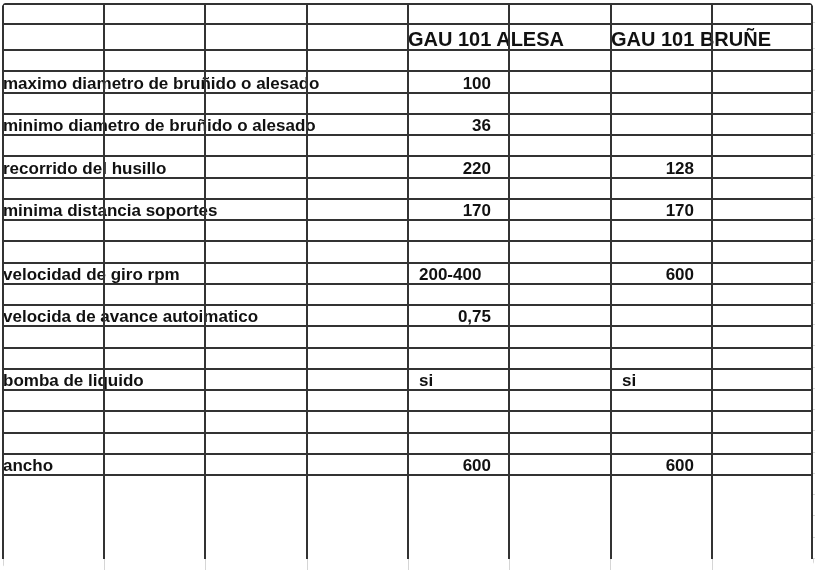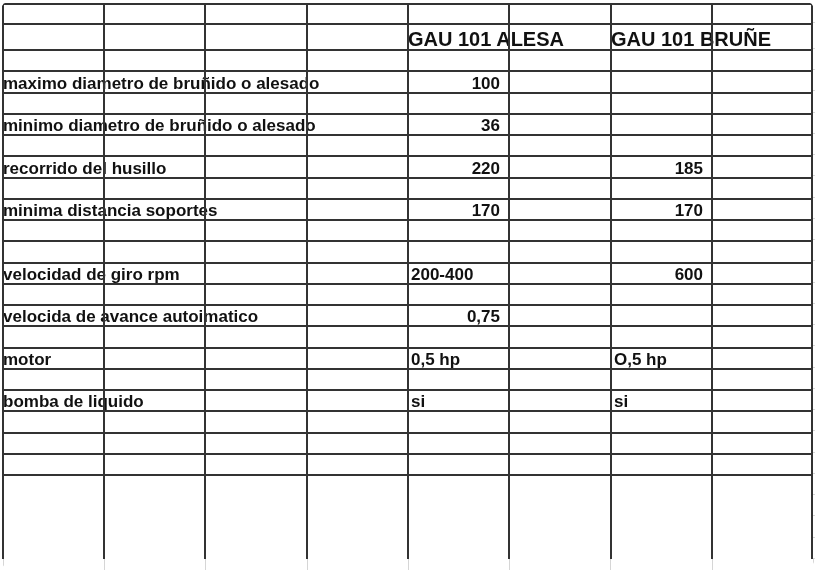--- a/index.html
+++ b/index.html
@@ -40,22 +40,22 @@
     font-size:17px;
     line-height:1;
     padding:0 0 2px 4px;
     text-align:left;
   }
   td.val{
     font-size:17px;
     line-height:1;
     padding-bottom:2px;
   }
-  td.val.num{text-align:right;padding-right:9px;}
-  td.val.txt{text-align:left;padding-left:3px;}
+  td.val.num{text-align:right;padding-right:18px;}
+  td.val.txt{text-align:left;padding-left:11px;}
   .vline{
     position:absolute;top:3px;
     width:2px;height:556px;
     background:#333333;
     z-index:3;
   }
   .gridstrip-right{
     position:absolute;left:813px;top:48px;
     width:12px;height:511px;
     border-top:1px solid #d6d6d6;
@@ -127,21 +127,21 @@
         <td></td>
       </tr>
 
       <tr class="sp">
           <td colspan="8"></td>
         </tr>
       <tr class="dr">
         <td class="lbl" colspan="4">recorrido del husillo</td>
         <td class="val num">220</td>
         <td></td>
-        <td class="val num">185</td>
+        <td class="val num">128</td>
         <td></td>
       </tr>
 
       <tr class="sp">
           <td colspan="8"></td>
         </tr>
       <tr class="dr">
         <td class="lbl" colspan="4">minima distancia soportes</td>
         <td class="val num">170</td>
         <td></td>
@@ -171,27 +171,20 @@
         <td class="lbl" colspan="4">velocida de avance autoimatico</td>
         <td class="val num">0,75</td>
         <td></td>
         <td class="val num"></td>
         <td></td>
       </tr>
 
       <tr class="sp">
           <td colspan="8"></td>
         </tr>
-      <tr class="dr">
-        <td class="lbl" colspan="4">motor</td>
-        <td class="val txt">0,5 hp</td>
-        <td></td>
-        <td class="val txt">O,5 hp</td>
-        <td></td>
-      </tr>
 
       <tr class="sp">
           <td colspan="8"></td>
         </tr>
       <tr class="dr">
         <td class="lbl" colspan="4">bomba de liquido</td>
         <td class="val txt">si</td>
         <td></td>
         <td class="val txt">si</td>
         <td></td>
@@ -201,20 +194,27 @@
           <td colspan="8"></td>
         </tr>
 
       <tr class="sp">
           <td colspan="8"></td>
         </tr>
 
       <tr class="sp">
           <td colspan="8"></td>
         </tr>
+      <tr class="dr">
+        <td class="lbl" colspan="4">ancho</td>
+        <td class="val num">600</td>
+        <td></td>
+        <td class="val num">600</td>
+        <td></td>
+      </tr>
     </tbody>
   </table>
 
   <div class="vline" style="left:2px"></div>
   <div class="vline" style="left:103px"></div>
   <div class="vline" style="left:204px"></div>
   <div class="vline" style="left:306px"></div>
   <div class="vline" style="left:407px"></div>
   <div class="vline" style="left:508px"></div>
   <div class="vline" style="left:610px"></div>

